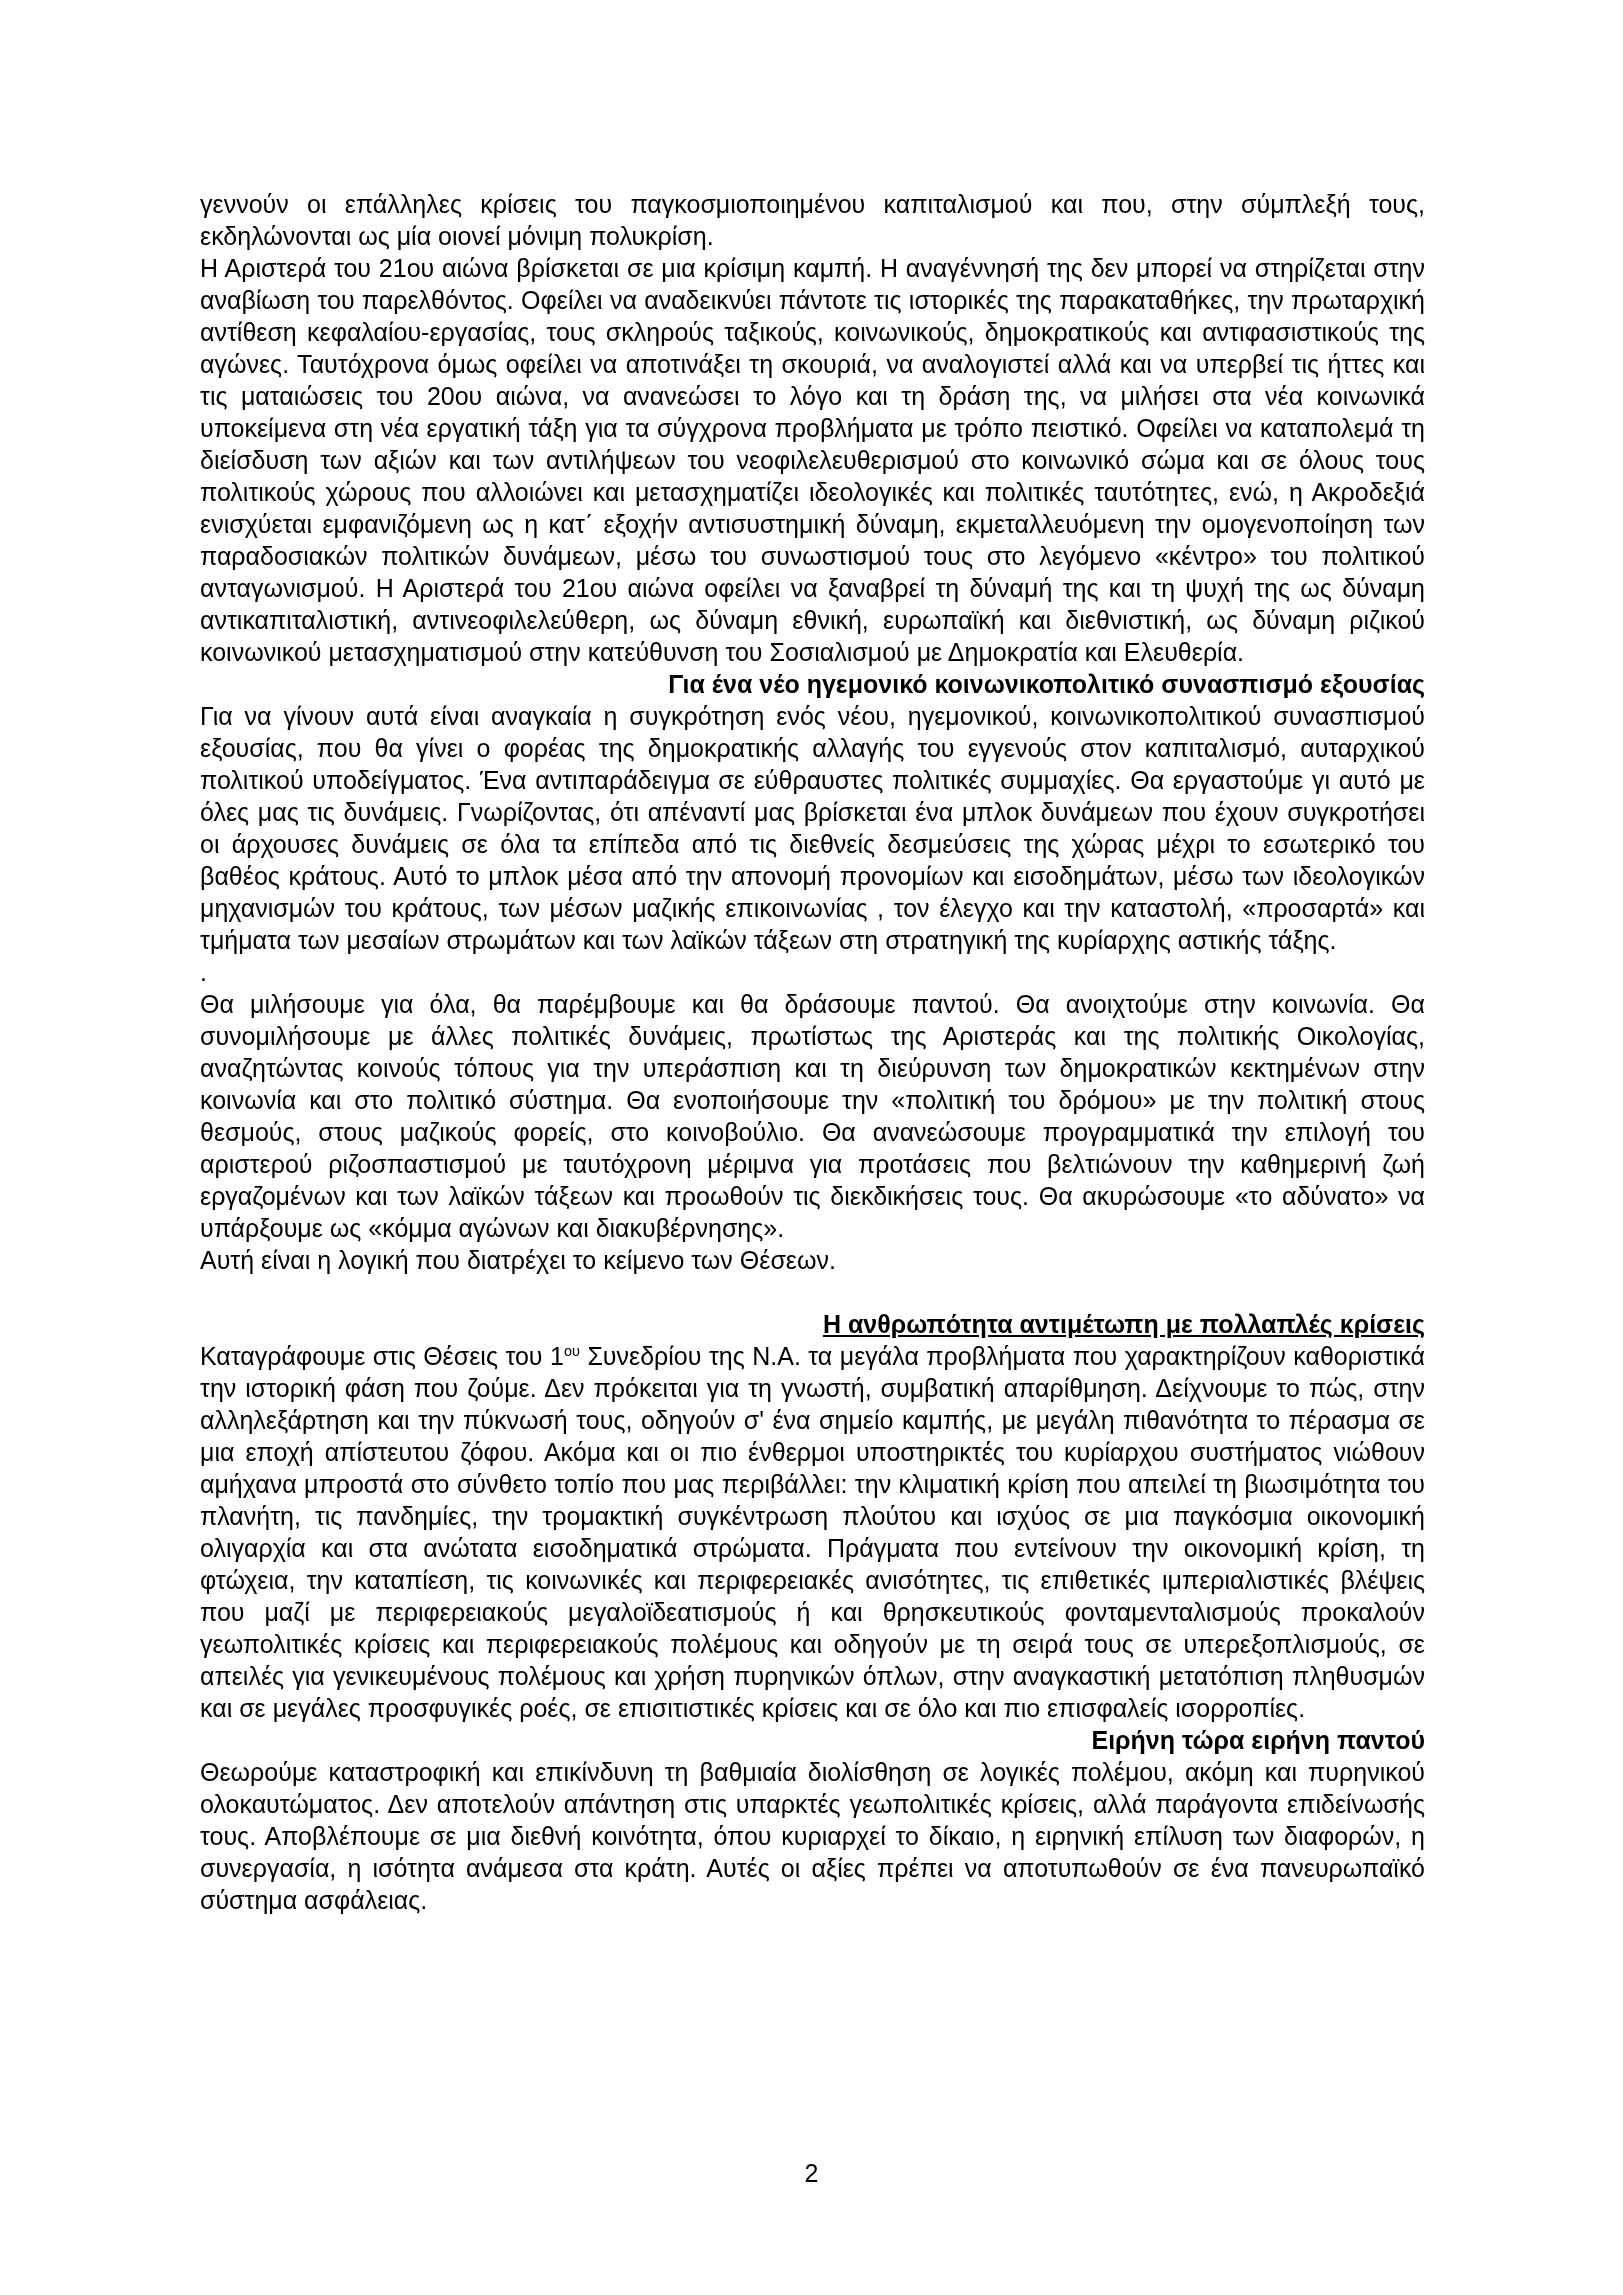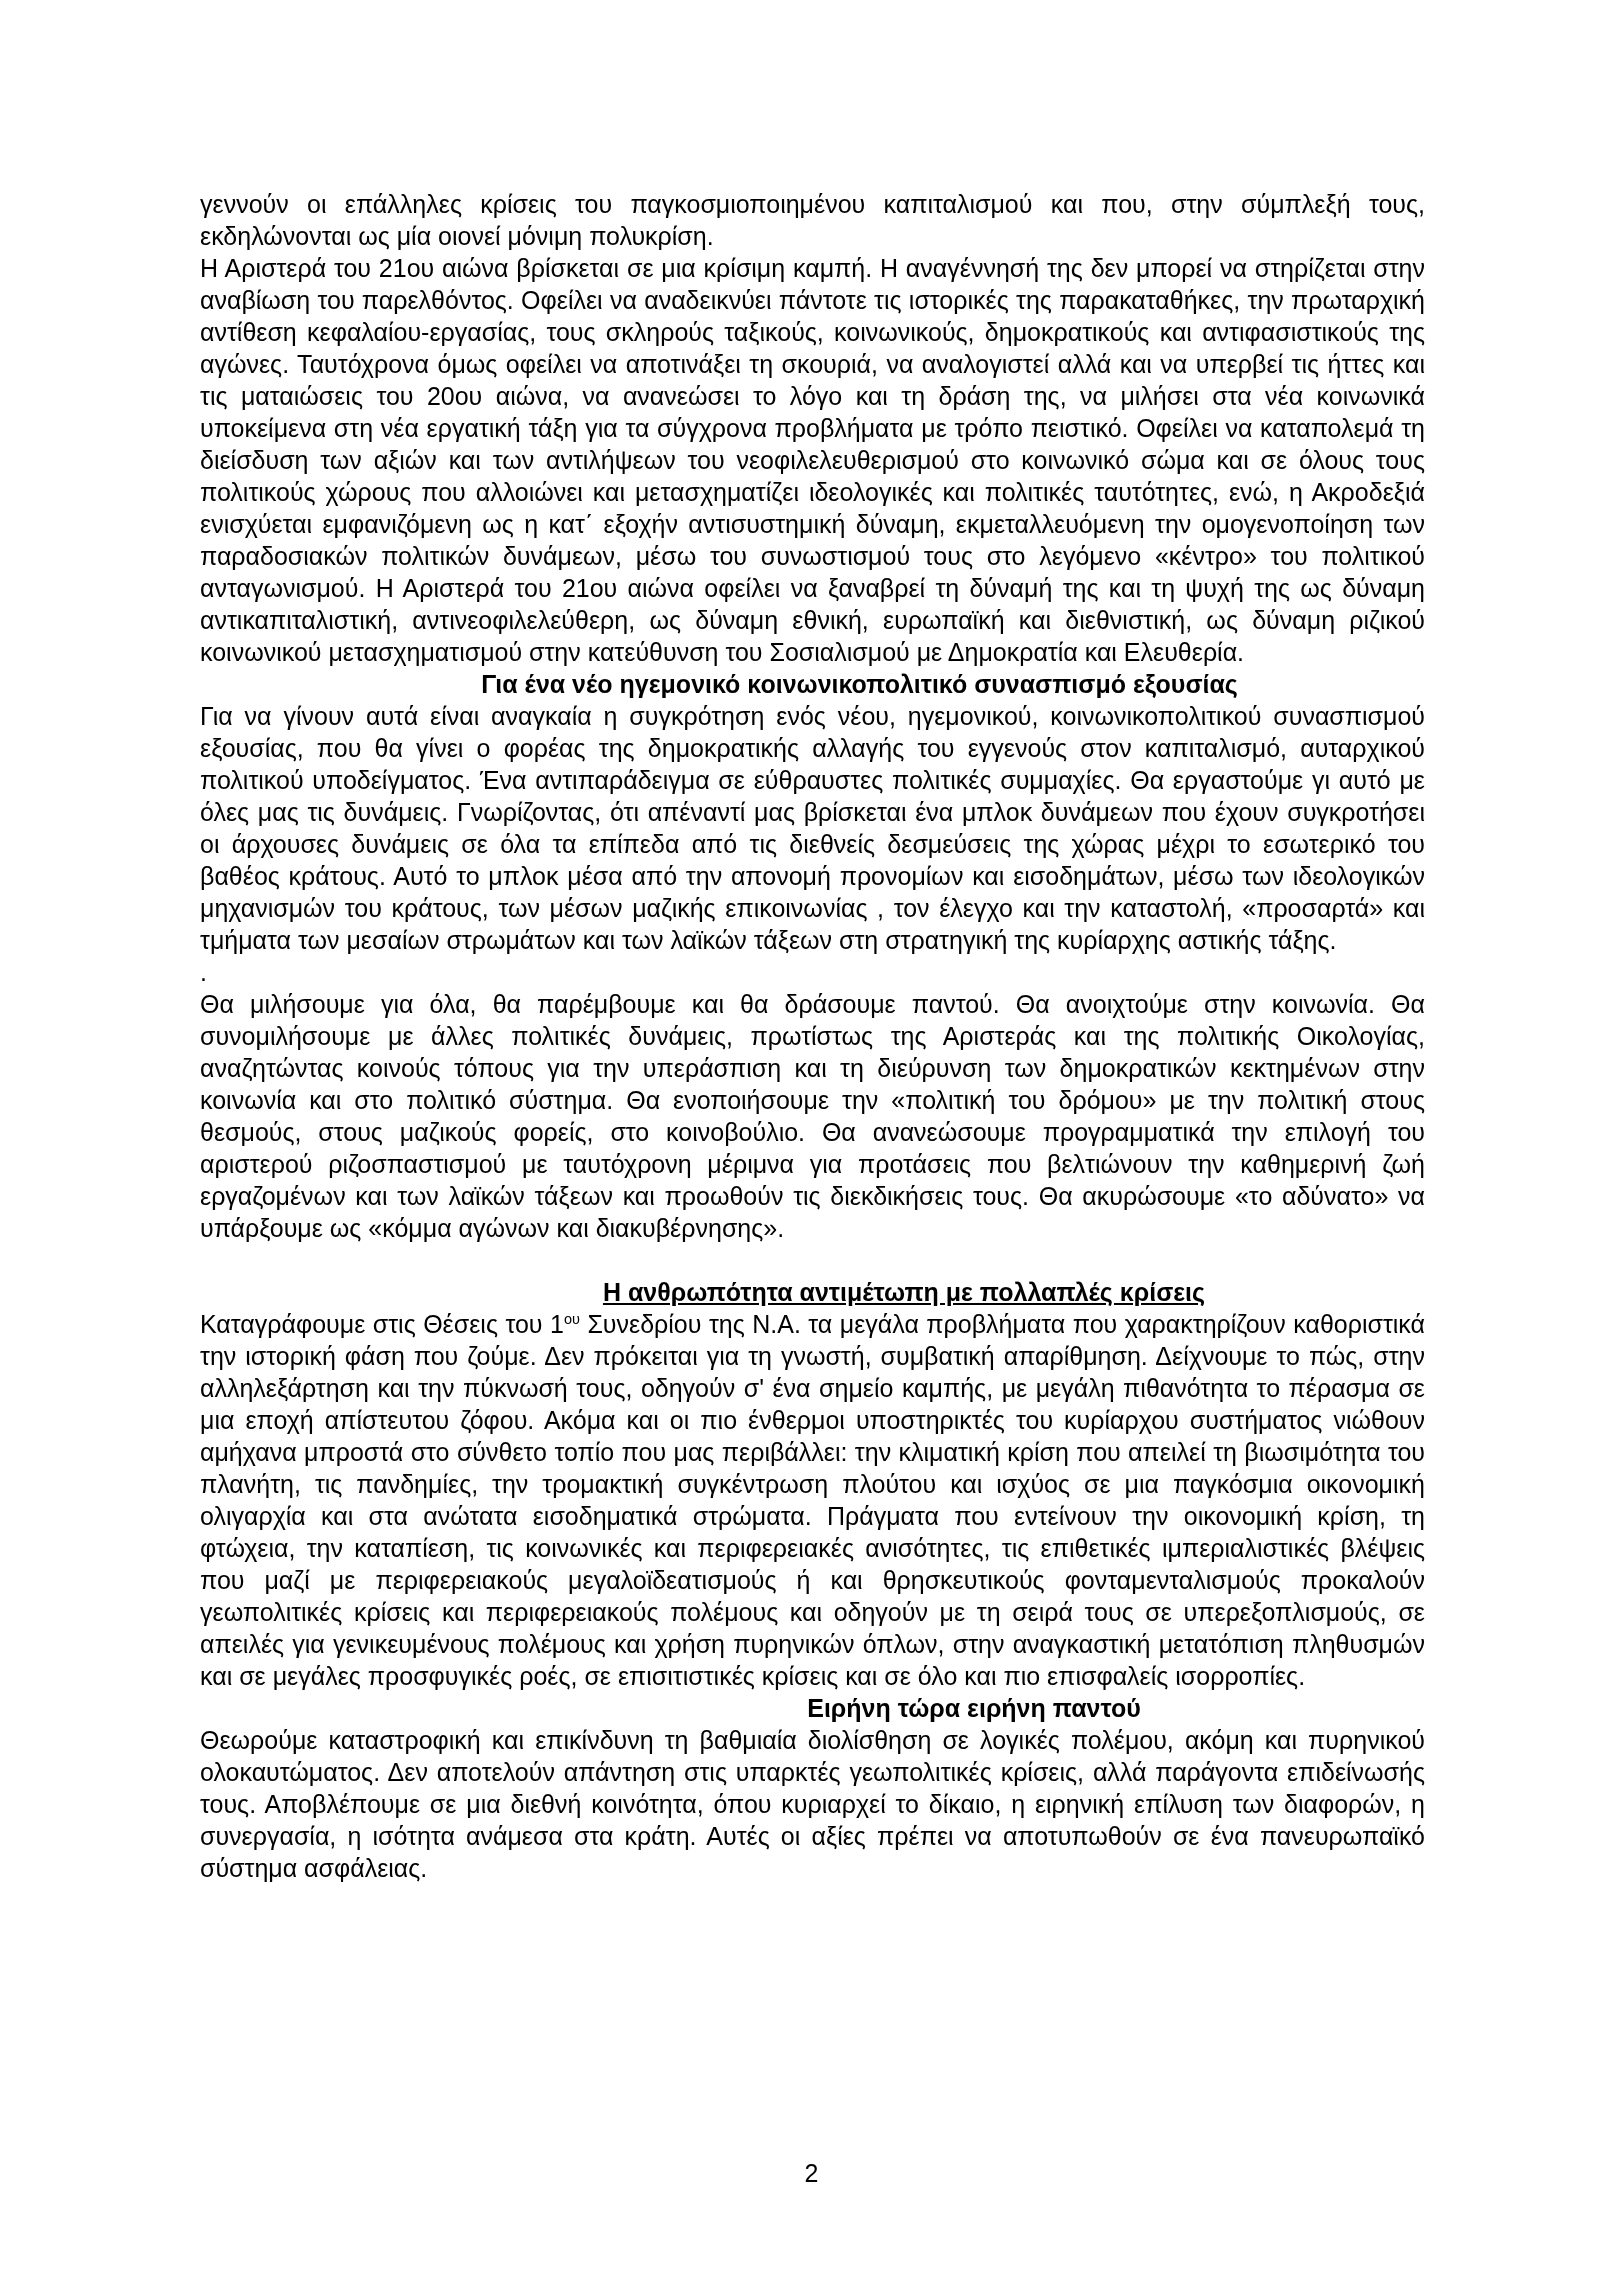--- a/index.html
+++ b/index.html
@@ -24,21 +24,21 @@
     font-size: 25px;
     line-height: 32px;
     text-align: justify;
   }
   .text-block p {
     margin: 0;
     padding: 0;
   }
   .heading {
     font-weight: bold;
-    text-align: center;
+    text-align: right;
   }
   .indent-1 { margin-left: 94px !important; }
   .indent-2 { margin-left: 116px !important; }
   .indent-3 { margin-left: 183px !important; }
   .indent-4 { margin-left: 323px !important; }
   .space-before { margin-top: 32px !important; text-decoration: underline; }
   .sup {
     font-size: 0.58em;
     vertical-align: super;
     line-height: 0;
@@ -65,20 +65,21 @@
 
     <p class="heading indent-1">Για ένα νέο ηγεμονικό κοινωνικοπολιτικό συνασπισμό εξουσίας</p>
 
     <p>Για να γίνουν αυτά είναι αναγκαία η συγκρότηση ενός νέου, ηγεμονικού, κοινωνικοπολιτικού συνασπισμού εξουσίας, που θα γίνει ο φορέας της δημοκρατικής αλλαγής του εγγενούς στον καπιταλισμό, αυταρχικού πολιτικού υποδείγματος. Ένα αντιπαράδειγμα σε εύθραυστες πολιτικές συμμαχίες. Θα εργαστούμε γι αυτό με όλες μας τις δυνάμεις. Γνωρίζοντας, ότι απέναντί μας βρίσκεται ένα μπλοκ δυνάμεων που έχουν συγκροτήσει οι άρχουσες δυνάμεις σε όλα τα επίπεδα από τις διεθνείς δεσμεύσεις της χώρας μέχρι το εσωτερικό του βαθέος κράτους. Αυτό το μπλοκ μέσα από την απονομή προνομίων και εισοδημάτων, μέσω των ιδεολογικών μηχανισμών του κράτους, των μέσων μαζικής επικοινωνίας , τον έλεγχο και την καταστολή, «προσαρτά» και τμήματα των μεσαίων στρωμάτων  και των λαϊκών τάξεων στη στρατηγική της κυρίαρχης αστικής τάξης.</p>
 
     <p>.</p>
 
 
     <p>Θα μιλήσουμε για όλα, θα παρέμβουμε και θα δράσουμε παντού. Θα ανοιχτούμε στην κοινωνία. Θα συνομιλήσουμε με άλλες πολιτικές δυνάμεις, πρωτίστως της Αριστεράς και της πολιτικής Οικολογίας, αναζητώντας κοινούς τόπους για την υπεράσπιση και τη διεύρυνση των δημοκρατικών κεκτημένων στην κοινωνία και στο πολιτικό σύστημα. Θα ενοποιήσουμε την «πολιτική του δρόμου» με την πολιτική στους θεσμούς, στους μαζικούς φορείς, στο κοινοβούλιο. Θα ανανεώσουμε προγραμματικά την επιλογή του αριστερού ριζοσπαστισμού με ταυτόχρονη μέριμνα για προτάσεις που βελτιώνουν την καθημερινή ζωή εργαζομένων και των λαϊκών τάξεων και προωθούν τις διεκδικήσεις τους. Θα ακυρώσουμε «το αδύνατο» να υπάρξουμε ως «κόμμα αγώνων και διακυβέρνησης».</p>
 
+    <p>Αυτή είναι η λογική που διατρέχει το κείμενο των Θέσεων.</p>
 
     <p class="heading indent-3 space-before">Η ανθρωπότητα αντιμέτωπη με πολλαπλές κρίσεις</p>
 
     <p><span>Καταγράφουμε στις Θέσεις του 1</span><span class="sup">ου</span><span> Συνεδρίου της Ν.Α.  τα  μεγάλα προβλήματα που χαρακτηρίζουν καθοριστικά την ιστορική φάση που ζούμε. Δεν πρόκειται για τη γνωστή, συμβατική απαρίθμηση. Δείχνουμε το πώς, στην αλληλεξάρτηση και την πύκνωσή τους, οδηγούν σ' ένα σημείο καμπής, με μεγάλη πιθανότητα το πέρασμα σε μια εποχή απίστευτου ζόφου. Ακόμα και οι πιο ένθερμοι υποστηρικτές του κυρίαρχου συστήματος νιώθουν αμήχανα μπροστά στο σύνθετο τοπίο που μας περιβάλλει: την κλιματική κρίση που απειλεί τη βιωσιμότητα του πλανήτη, τις πανδημίες, την τρομακτική συγκέντρωση πλούτου και ισχύος σε μια παγκόσμια οικονομική ολιγαρχία και στα ανώτατα εισοδηματικά στρώματα. Πράγματα που εντείνουν την οικονομική κρίση, τη φτώχεια, την καταπίεση, τις κοινωνικές και περιφερειακές ανισότητες, τις επιθετικές ιμπεριαλιστικές βλέψεις που μαζί με περιφερειακούς μεγαλοϊδεατισμούς ή και θρησκευτικούς φονταμενταλισμούς προκαλούν γεωπολιτικές κρίσεις και περιφερειακούς πολέμους και οδηγούν με τη σειρά τους σε υπερεξοπλισμούς, σε απειλές για γενικευμένους πολέμους και χρήση πυρηνικών όπλων,  στην αναγκαστική μετατόπιση πληθυσμών και σε μεγάλες προσφυγικές ροές, σε επισιτιστικές κρίσεις και σε όλο και πιο επισφαλείς ισορροπίες.</span></p>
 
     <p class="heading indent-4">Ειρήνη τώρα ειρήνη παντού</p>
 
     <p>Θεωρούμε καταστροφική και επικίνδυνη τη βαθμιαία διολίσθηση σε λογικές πολέμου, ακόμη και πυρηνικού ολοκαυτώματος. Δεν αποτελούν απάντηση στις υπαρκτές  γεωπολιτικές κρίσεις, αλλά παράγοντα επιδείνωσής τους. Αποβλέπουμε σε μια διεθνή κοινότητα, όπου κυριαρχεί το δίκαιο, η ειρηνική επίλυση των διαφορών, η συνεργασία, η ισότητα ανάμεσα στα κράτη. Αυτές οι αξίες πρέπει να αποτυπωθούν  σε ένα πανευρωπαϊκό σύστημα ασφάλειας.</p>
 
   </div>

